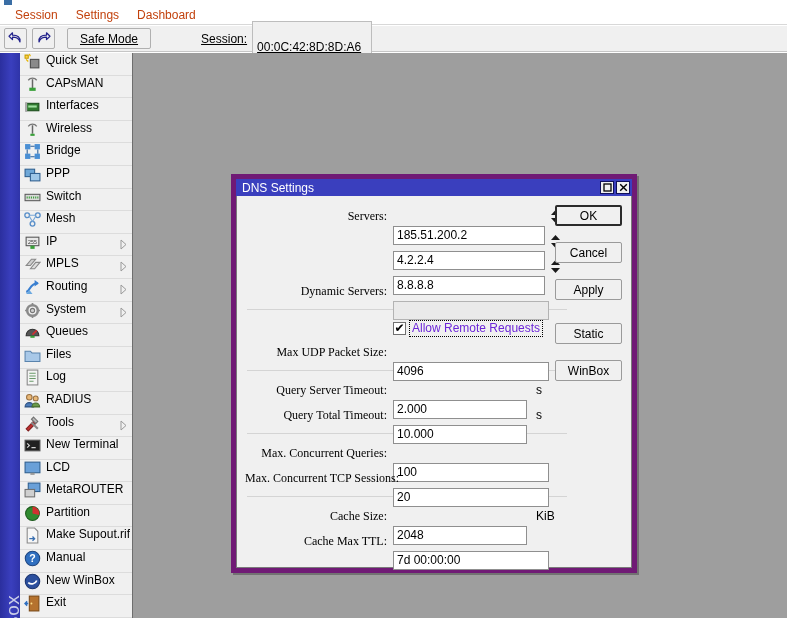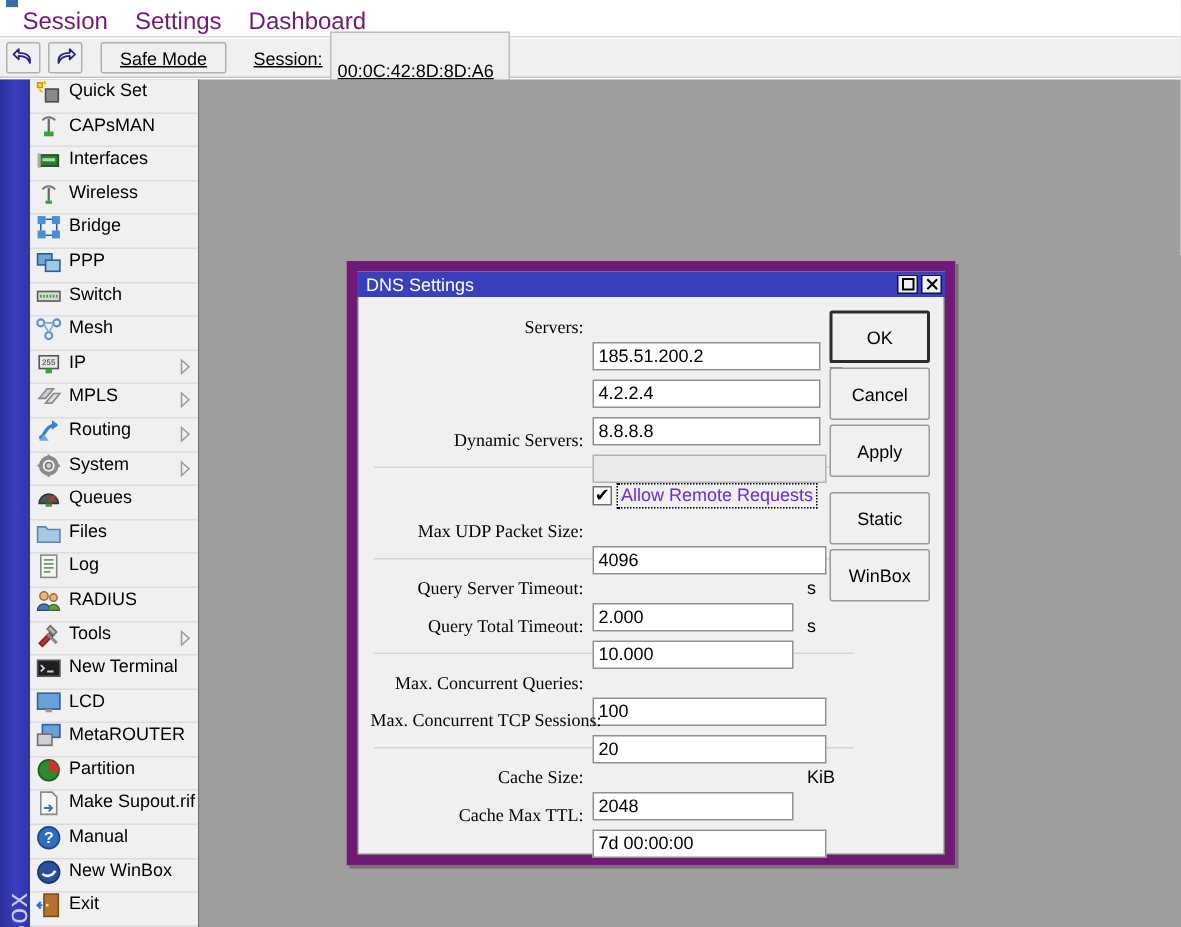--- a/index.html
+++ b/index.html
@@ -40,22 +40,22 @@
     width: 787px; height: 20px;
     background: #ffffff;
     border-bottom: 1px solid #d8d8d8;
     display: flex;
     align-items: center;
     padding-left: 6px;
     box-sizing: border-box;
   }
   .menubar .mitem {
     padding: 2px 9px 2px 9px;
-    font-size: 16px;
-    color: #701a75;
+    font-size: 12px;
+    color: #c2410c;
     line-height: 14px;
     cursor: default;
   }
 
   
   .toolbar {
     position: absolute;
     left: 0; top: 26px;
     width: 787px; height: 26px;
     background: #f0f0f0;
@@ -91,20 +91,21 @@
     justify-content: center;
     font-size: 12px;
     margin-left: 7px;
     margin-right: 18px;
     box-sizing: border-box;
     cursor: default;
   }
   .tb-sesslabel {
     font-size: 12px;
     margin-right: 5px;
+    margin-left: 32px;
   }
   .tb-sessval {
     height: 14px;
     line-height: 17px;
     padding: 17px 4px;
     background: #f0f0f0;
     border: 1px solid #bdbdbd;
     font-size: 12px;
     box-sizing: border-box;
     min-width: 120px;
@@ -181,21 +182,21 @@
     width: 7px; height: 11px;
   }
 
   
   .dialog {
     position: absolute;
     left: 231px;
     top: 121px;
     width: 406px;
     background: #f0f0f0;
-    border: 7px solid #701a75;
+    border: 5px solid #701a75;
     box-shadow: 2px 2px 0 rgba(0,0,0,0.28);
     box-sizing: border-box;
     font-size: 12px;
   }
   .dlg-title {
     height: 17px;
     background: #3a3fbe;
     display: flex;
     align-items: center;
     padding: 0 2px 0 6px;
@@ -321,30 +322,30 @@
   
   .btncol {
     position: absolute;
     right: 9px;
     top: 9px;
     width: 67px;
     display: flex;
     flex-direction: column;
   }
   .dbtn {
-    height: 35px;
+    height: 21px;
     background: #f0f0f0;
     border: 1px solid #9a9a9a;
     border-radius: 2px;
     display: flex;
     align-items: center;
     justify-content: center;
     font-size: 12px;
     color: #000;
-    margin-bottom: 3px;
+    margin-bottom: 16px;
     box-sizing: border-box;
     cursor: default;
   }
   .dbtn.primary {
     border: 2px solid #2b2b2b;
   }
   .dbtn.gap { margin-top: 7px; }
 </style>
 </head>
 <body>

